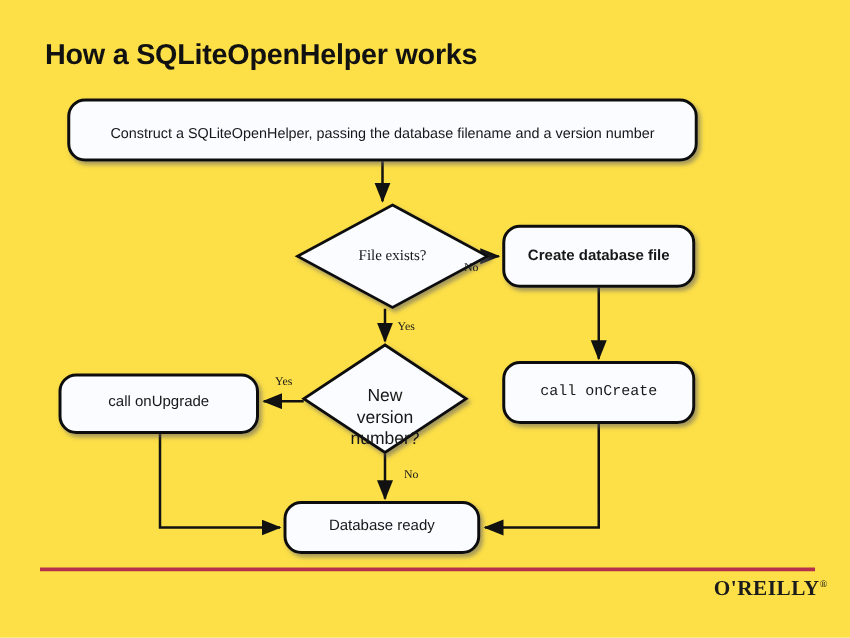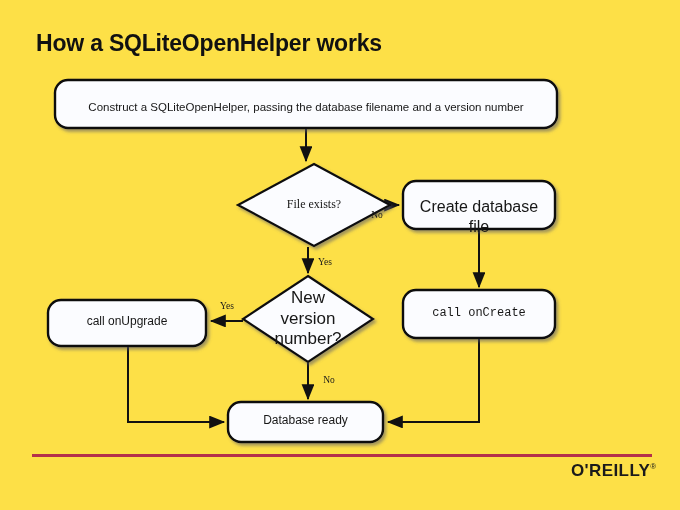--- a/index.html
+++ b/index.html
@@ -62,21 +62,21 @@
     left: 32px;
     top: 454px;
     width: 620px;
     height: 3px;
     background: #b5304a;
   }
   #oreilly-logo {
     position: absolute;
     left: 571px;
     top: 461px;
-    font-family: Liberation Sans, sans-serif;
+    font-family: Liberation Serif, serif;
     font-size: 17px;
     font-weight: bold;
     letter-spacing: 0.4px;
     color: #1b1b1b;
     white-space: nowrap;
   }
   #oreilly-logo .tm {
     font-size: 8px;
     vertical-align: super;
     font-weight: normal;
@@ -132,25 +132,25 @@
       <rect x="48" y="300" width="158" height="46" rx="13" ry="13" fill="#fbfcff" stroke="#0e0e0e" stroke-width="2.4"></rect>
 
       <rect x="228" y="402" width="155" height="40" rx="13" ry="13" fill="#fbfcff" stroke="#0e0e0e" stroke-width="2.4"></rect>
     </g>
   </svg>
 
   <div class="node-label" style="left:66px; top:88px; width:480px; font-size:11.5px;margin-top:12px;">Construct a SQLiteOpenHelper, passing the database filename and a version number</div>
 
   <div class="node-label" style="left:254px; top:197px; width:120px; font-size:12px;font-family:Liberation Serif, serif;">File exists?</div>
 
-  <div class="node-label" style="left:408px; top:197px; width:142px; font-size:16px;">Create database file</div>
+  <div class="node-label" style="left:408px; top:197px; width:142px; font-size:12px;font-weight:bold;">Create database file</div>
 
   <div class="node-label" style="left:408px; top:306px; width:142px; font-size:12px;font-family:Liberation Mono, monospace;">call onCreate</div>
 
-  <div class="node-label" style="left:258px; top:288px; width:100px; font-size:17px; line-height:1.22;">New
+  <div class="node-label" style="left:258px; top:308px; width:100px; font-size:14px; line-height:1.22;">New
 version
 number?</div>
 
   <div class="node-label" style="left:234px; top:413px; width:143px; font-size:12px;">Database ready</div>
 
   <div class="node-label" style="left:54px; top:314px; width:146px; font-size:12px;">call onUpgrade</div>
 
   <div class="edge-label" style="left:364px; top:210px; width:26px;">No</div>
 
   <div class="edge-label" style="left:312px; top:257px; width:26px;">Yes</div>

